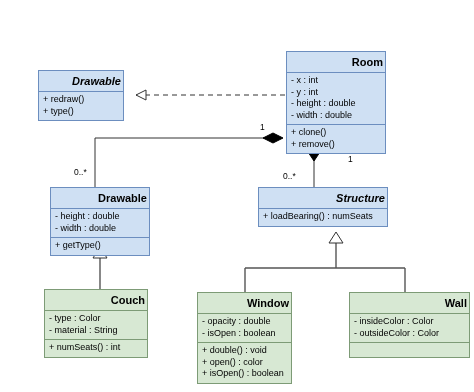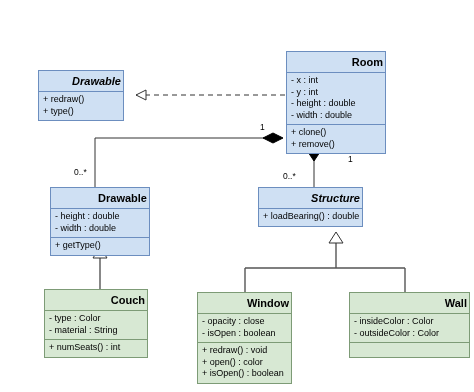--- a/index.html
+++ b/index.html
@@ -141,46 +141,46 @@
     <div class="cls-name">Drawable</div>
     <div class="compartment">
       <div class="member">- height : double</div>
       <div class="member">- width : double</div>
     </div>
     <div class="compartment">
       <div class="member">+ getType()</div>
     </div>
   </div>
 
-  <div class="uml-class blue" style="left:258px; top:187px; width:105px;">
+  <div class="uml-class blue" style="left:258px; top:187px; width:130px;">
     <div class="cls-name abstract">Structure</div>
     <div class="compartment">
-      <div class="member">+ loadBearing() : double</div>
+      <div class="member">+ loadBearing() : numSeats</div>
     </div>
   </div>
 
   <div class="uml-class green" style="left:44px; top:289px; width:104px;">
     <div class="cls-name">Couch</div>
     <div class="compartment">
       <div class="member">- type : Color</div>
       <div class="member">- material : String</div>
     </div>
     <div class="compartment">
       <div class="member">+ numSeats() : int</div>
     </div>
   </div>
 
   <div class="uml-class green" style="left:197px; top:292px; width:95px;">
     <div class="cls-name">Window</div>
     <div class="compartment">
-      <div class="member">- opacity : close</div>
+      <div class="member">- opacity : double</div>
       <div class="member">- isOpen : boolean</div>
     </div>
     <div class="compartment">
-      <div class="member">+ redraw() : void</div>
+      <div class="member">+ double() : void</div>
       <div class="member">+ open() : color</div>
       <div class="member">+ isOpen() : boolean</div>
     </div>
   </div>
 
   <div class="uml-class green" style="left:349px; top:292px; width:121px;">
     <div class="cls-name">Wall</div>
     <div class="compartment">
       <div class="member">- insideColor : Color</div>
       <div class="member">- outsideColor : Color</div>

